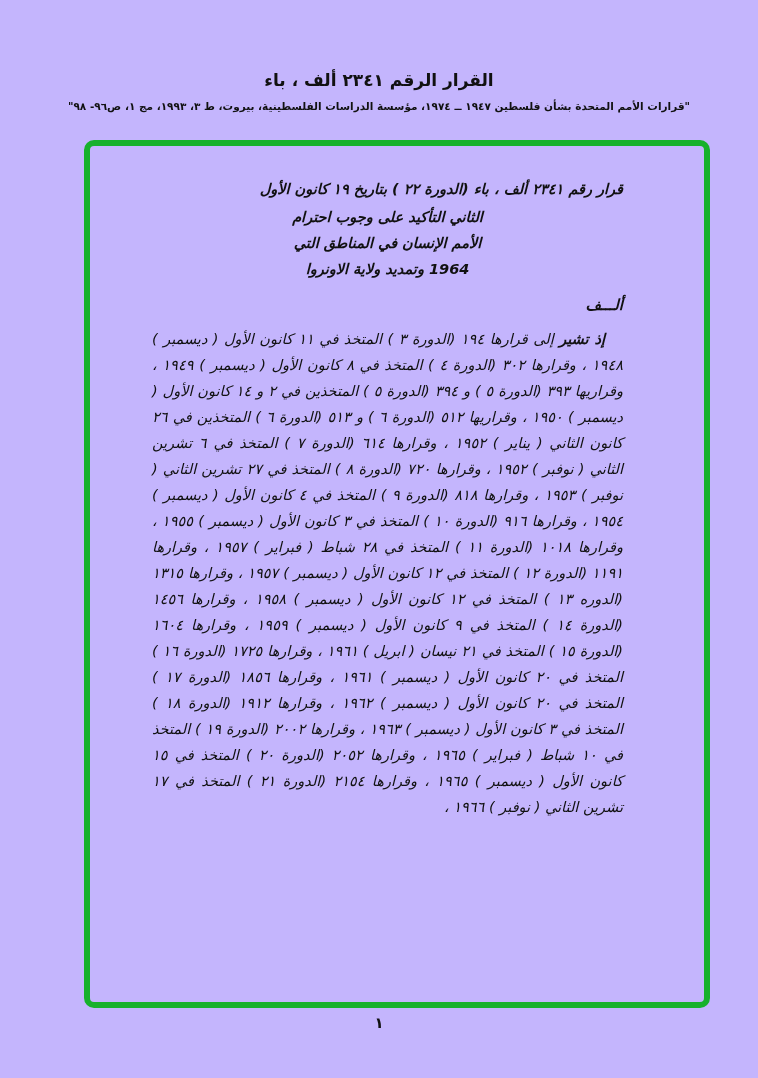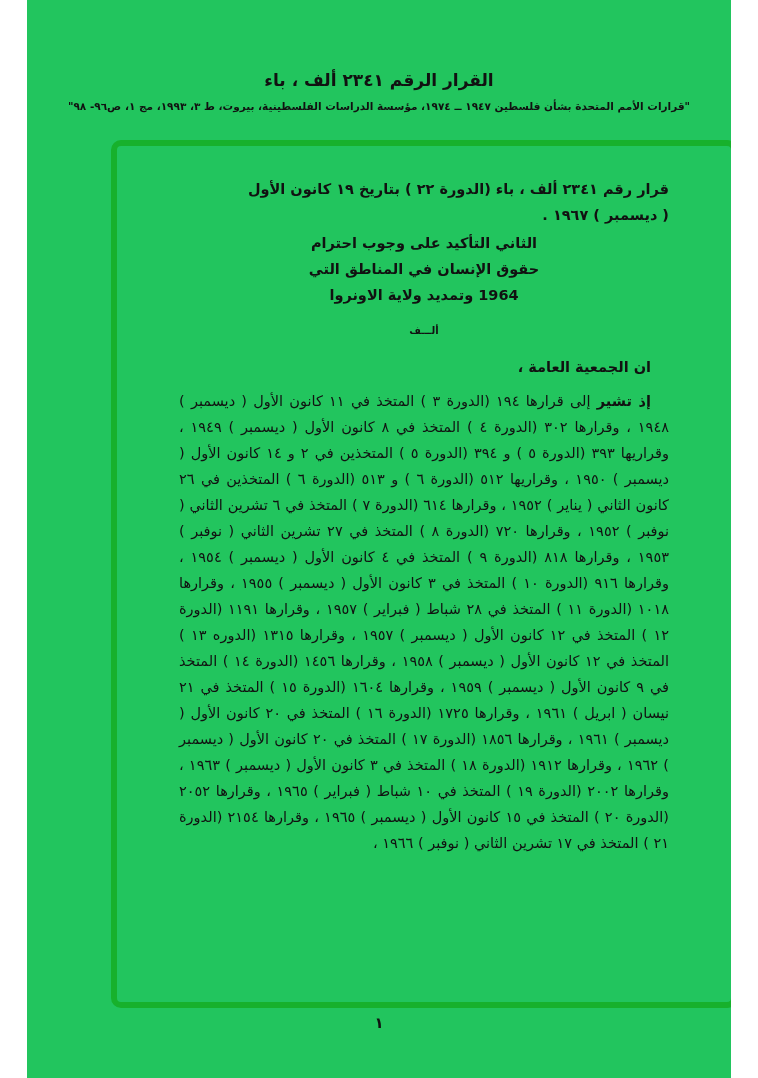--- a/index.html
+++ b/index.html
@@ -1,23 +1,23 @@
 <!DOCTYPE html>
 <html lang="ar"><head>
 <meta charset="utf-8">
 <style>
   * { margin: 0; padding: 0; box-sizing: border-box; }
   html, body { background: #ffffff; }
   body { font-family: "DejaVu Sans", sans-serif; color: #111; }
 
   .page {
     position: relative;
-    width: 704px;
+    width: 758px;
     height: 1078px;
-    background: #22c55e;
+    background: #c4b5fd;
     overflow: hidden;
     margin: 0 auto;
   }
 
   .doc-title {
     position: absolute;
     top: 70px; left: 0;
     width: 100%;
     text-align: center;
     direction: rtl;
@@ -41,35 +41,36 @@
     position: absolute;
     left: 84px; top: 140px;
     width: 626px; height: 868px;
     border: 6px solid #17b12c;
     border-radius: 10px;
     overflow: hidden;
   }
 
   .box-inner {
     direction: rtl;
-    padding: 30px 62px 0 62px;
+    padding: 30px 81px 0 62px;
     font-size: 14.5px;
     line-height: 26px;
+    font-style: italic;
   }
 
   .res-heading { font-weight: bold; text-align: right; }
   .res-heading .h-line2 { text-align: right; }
 
   .res-title { font-weight: bold; text-align: center; margin-top: 2px; }
 
   .section-label {
-    text-align: center;
+    text-align: right;
     font-weight: bold;
     margin-top: 10px;
-    font-size: 10px;
+    font-size: 15px;
   }
 
   .assembly-line {
     font-weight: bold;
     margin-top: 10px;
     text-indent: 18px;
     text-align: right;
   }
 
   .body-para {
@@ -95,32 +96,30 @@
 
   <div class="doc-title">القرار الرقم  ٢٣٤١ ألف ، باء</div>
 
   <div class="doc-source">"قرارات الأمم المتحدة بشأن فلسطين ١٩٤٧ ــ ١٩٧٤، مؤسسة الدراسات الفلسطينية، بيروت، ط ٣، ١٩٩٣، مج ١، ص٩٦- ٩٨"</div>
 
   <div class="green-box">
     <div class="box-inner">
 
       <div class="res-heading">
         <div class="h-line1">قرار رقم ٢٣٤١ ألف ، باء (الدورة ٢٢ ) بتاريخ ١٩ كانون الأول</div>
-        <div class="h-line2">( ديسمبر ) ١٩٦٧ .</div>
       </div>
 
       <div class="res-title">
         <div>الثاني التأكيد على وجوب احترام</div>
-        <div>حقوق الإنسان في المناطق التي</div>
+        <div>الأمم الإنسان في المناطق التي</div>
         <div>1964 وتمديد ولاية الاونروا</div>
       </div>
 
       <div class="section-label">ألـــف</div>
 
-      <div class="assembly-line">ان الجمعية العامة ،</div>
 
       <p class="body-para"><span class="lead">إذ تشير</span> <span>إلى قرارها ١٩٤ (الدورة ٣ ) المتخذ في ١١ كانون الأول ( ديسمبر ) ١٩٤٨ ، وقرارها ٣٠٢ (الدورة ٤ ) المتخذ في ٨ كانون الأول ( ديسمبر ) ١٩٤٩ ، وقراريها ٣٩٣ (الدورة ٥ ) و ٣٩٤ (الدورة ٥ ) المتخذين في ٢ و ١٤ كانون الأول ( ديسمبر ) ١٩٥٠ ، وقراريها ٥١٢ (الدورة ٦ ) و ٥١٣ (الدورة ٦ ) المتخذين في ٢٦ كانون الثاني ( يناير ) ١٩٥٢ ، وقرارها ٦١٤ (الدورة ٧ ) المتخذ في ٦ تشرين الثاني ( نوفبر ) ١٩٥٢ ، وقرارها ٧٢٠ (الدورة ٨ ) المتخذ في ٢٧ تشرين الثاني ( نوفبر ) ١٩٥٣ ، وقرارها ٨١٨ (الدورة ٩ ) المتخذ في ٤ كانون الأول ( ديسمبر ) ١٩٥٤ ، وقرارها ٩١٦ (الدورة ١٠ ) المتخذ في ٣ كانون الأول ( ديسمبر ) ١٩٥٥ ، وقرارها ١٠١٨ (الدورة ١١ ) المتخذ في ٢٨ شباط ( فبراير ) ١٩٥٧ ، وقرارها ١١٩١ (الدورة ١٢ ) المتخذ في ١٢ كانون الأول ( ديسمبر ) ١٩٥٧ ، وقرارها ١٣١٥ (الدوره ١٣ ) المتخذ في ١٢ كانون الأول ( ديسمبر ) ١٩٥٨ ، وقرارها ١٤٥٦ (الدورة ١٤ ) المتخذ في ٩ كانون الأول ( ديسمبر ) ١٩٥٩ ، وقرارها ١٦٠٤ (الدورة ١٥ ) المتخذ في ٢١ نيسان ( ابريل ) ١٩٦١ ، وقرارها ١٧٢٥ (الدورة ١٦ ) المتخذ في ٢٠ كانون الأول ( ديسمبر ) ١٩٦١ ، وقرارها ١٨٥٦ (الدورة ١٧ ) المتخذ في ٢٠ كانون الأول ( ديسمبر ) ١٩٦٢ ، وقرارها ١٩١٢ (الدورة ١٨ ) المتخذ في ٣ كانون الأول ( ديسمبر ) ١٩٦٣ ، وقرارها ٢٠٠٢ (الدورة ١٩ ) المتخذ في ١٠ شباط ( فبراير ) ١٩٦٥ ، وقرارها ٢٠٥٢ (الدورة ٢٠ ) المتخذ في ١٥ كانون الأول ( ديسمبر ) ١٩٦٥ ، وقرارها ٢١٥٤ (الدورة ٢١ ) المتخذ في ١٧ تشرين الثاني ( نوفبر ) ١٩٦٦ ،</span></p>
 
     </div>
   </div>
 
   <div class="page-number">١</div>
 
 </div>
 

